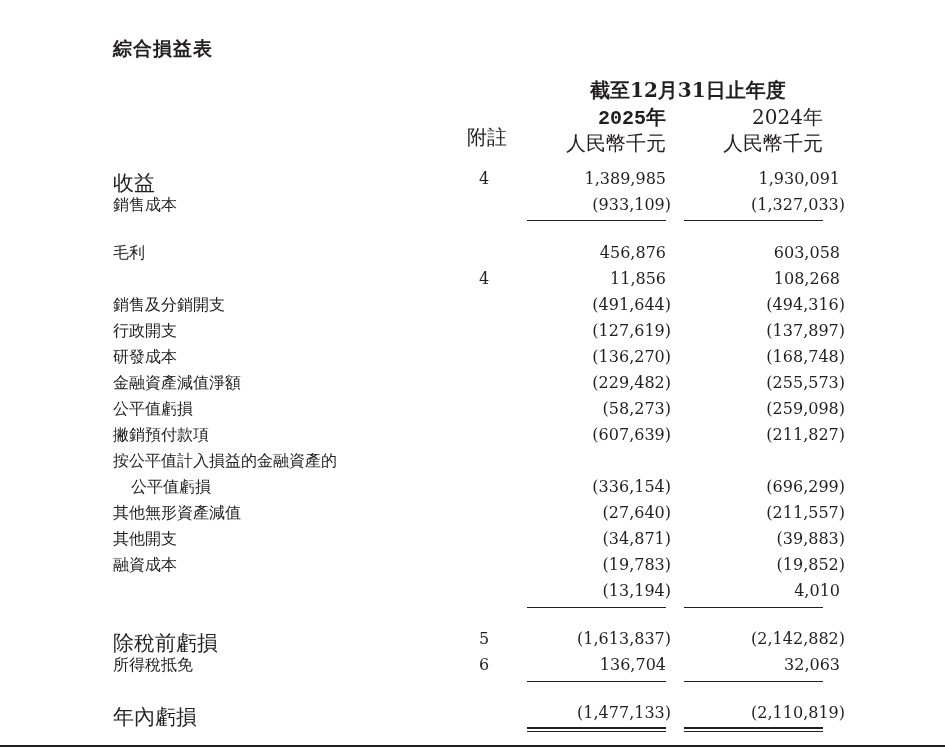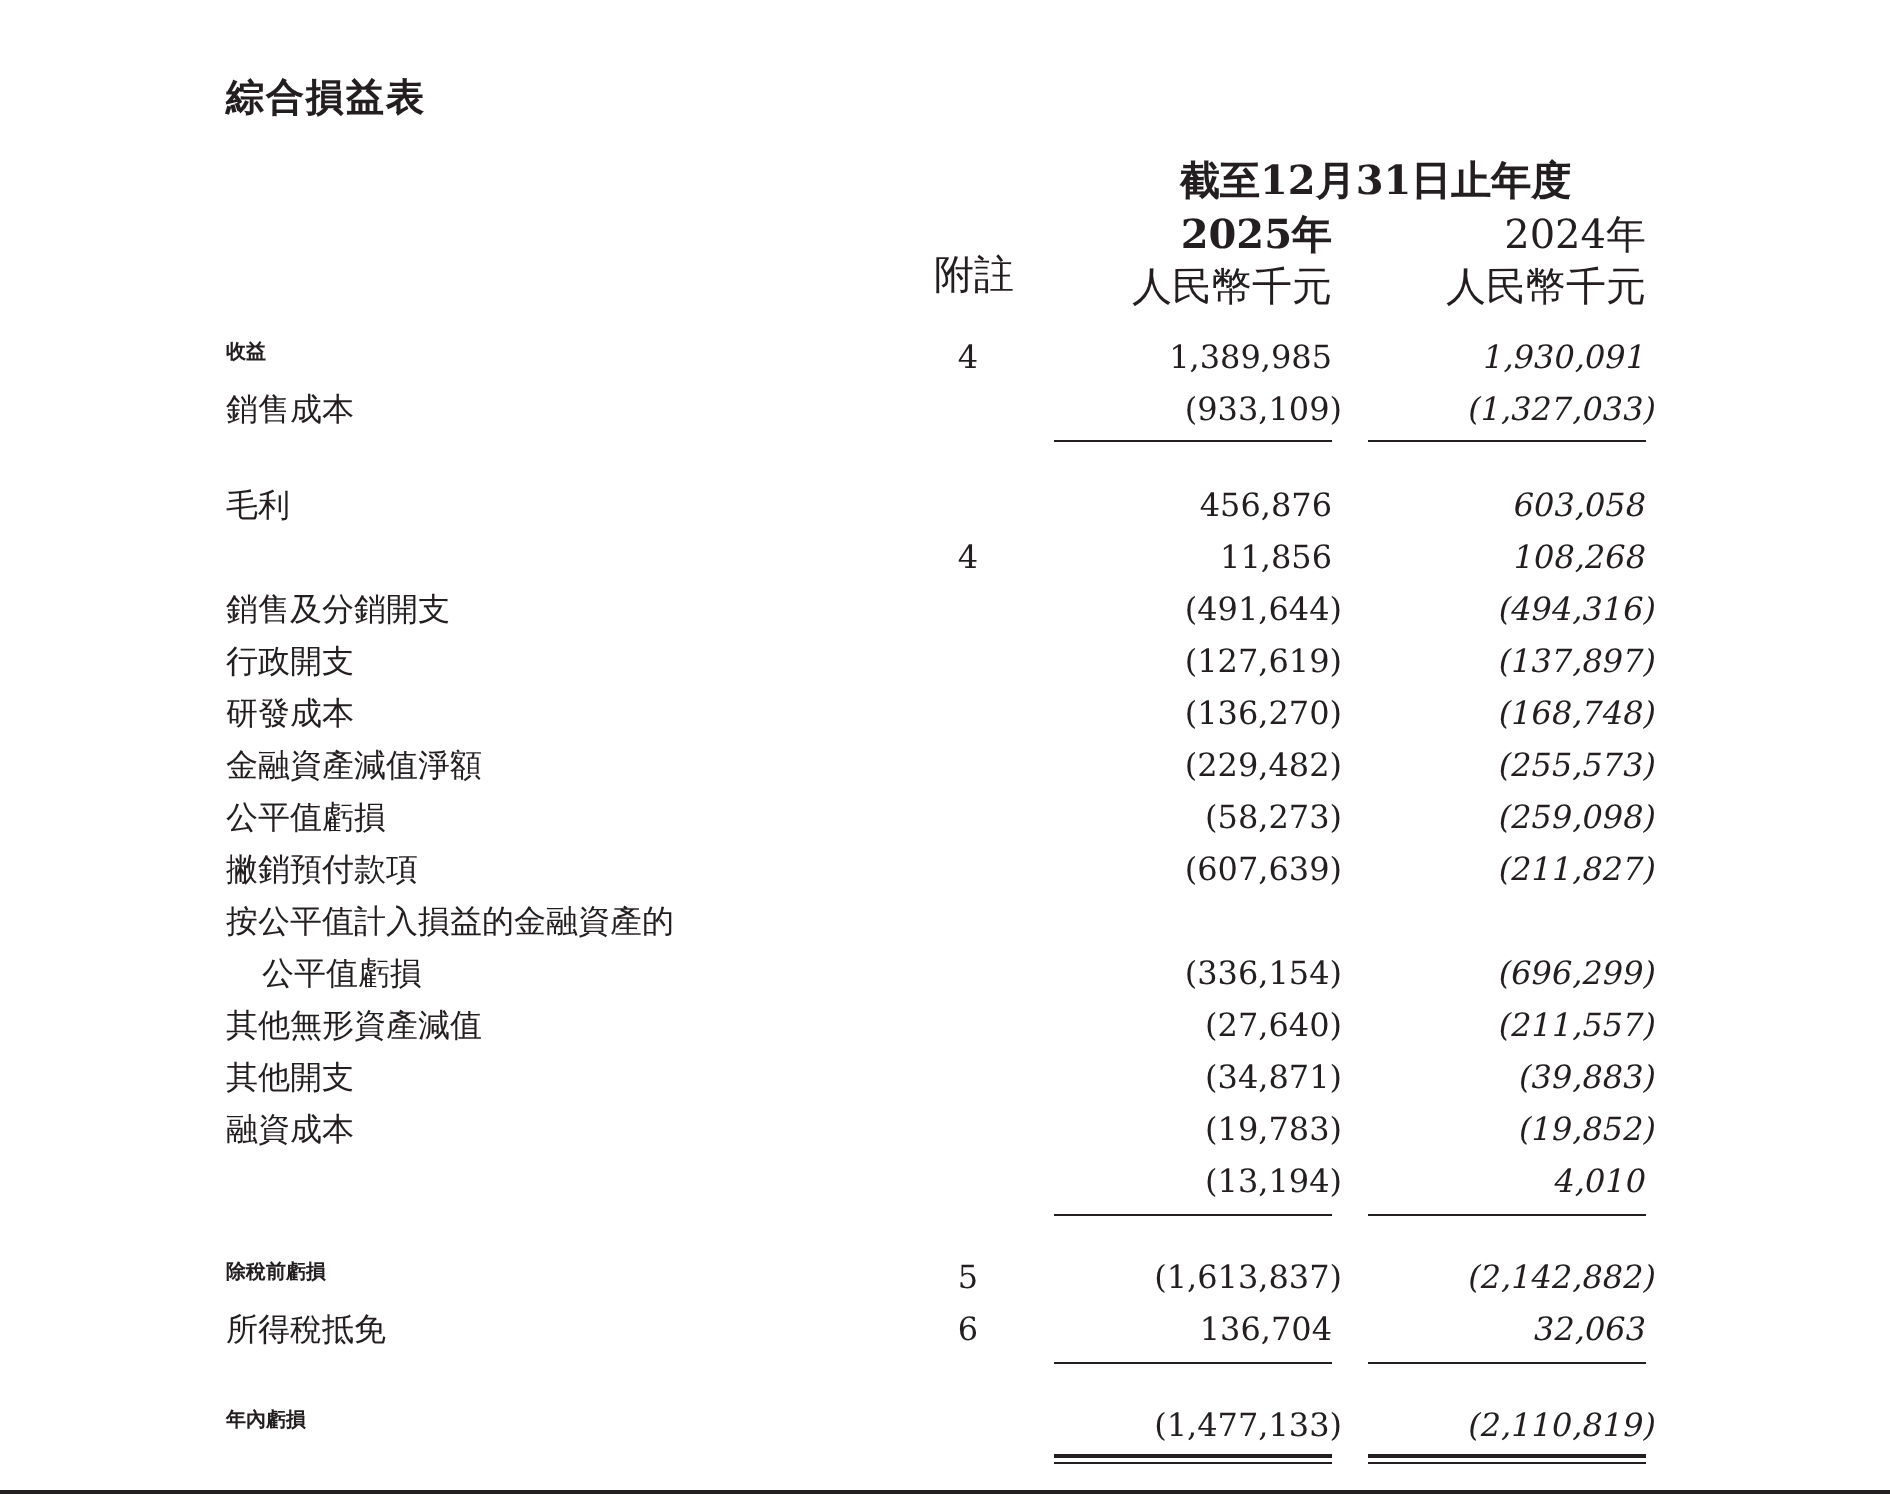--- a/index.html
+++ b/index.html
@@ -9,32 +9,32 @@
       color: #231f20;
     }
     .title {
       position: absolute; left: 113px; top: 36px;
       font-family: "DejaVu Sans", "Liberation Sans", sans-serif;
       font-size: 19px; font-weight: bold; letter-spacing: 1px;
     }
     .hdr { position: absolute; font-size: 20px; white-space: nowrap; }
     .hdr.period { left: 590px; top: 77px; font-weight: bold; }
     .hdr.note { left: 467px; top: 104px; margin-top: 20px; }
-    .hdr.y25 { right: 279px; top: 104px; font-weight: bold; text-align: center; }
+    .hdr.y25 { right: 279px; top: 104px; font-weight: bold; text-align: center; font-family: Liberation Mono, monospace; }
     .hdr.y24 { right: 122px; top: 104px; text-align: right; }
     .hdr.u25 { right: 279px; top: 130px; text-align: right; }
     .hdr.u24 { right: 122px; top: 130px; text-align: right; }
 
     .row { position: absolute; left: 0; width: 945px; height: 26px; font-size: 16px; }
     .row .label { position: absolute; left: 113px; top: 0; white-space: nowrap; }
     .row .label.indent { left: 131px; }
-    .row .label.bold { font-weight: bold; font-family: "DejaVu Sans", "Liberation Sans", sans-serif; font-size: 10px; }
+    .row .label.bold { font-weight: normal; font-family: "DejaVu Sans", "Liberation Sans", sans-serif; font-size: 21px; }
     .row .note { position: absolute; left: 478px; top: 0; width: 12px; text-align: center; }
     .row .v25 { position: absolute; right: 274px; top: 0; font-weight: normal; text-align: right; white-space: nowrap; }
-    .row .v24 { position: absolute; right: 117px; top: 0; text-align: left; white-space: nowrap; font-style: italic; }
+    .row .v24 { position: absolute; right: 100px; top: 0; text-align: left; white-space: nowrap; }
     .row .v25.pos, .row .v24.pos { padding-right: 5px; }
 
     .line { position: absolute; height: 1px; background: #231f20; }
     .line.c25 { left: 527px; width: 139px; }
     .line.c24 { left: 684px; width: 139px; }
     .dbl { position: absolute; height: 4px; border-top: 2px solid #231f20; border-bottom: 1px solid #231f20; box-sizing: border-box; }
     .dbl.c25 { left: 527px; width: 139px; height: 5px; }
     .dbl.c24 { left: 684px; width: 139px; height: 5px; }
     .page-border { position: absolute; left: 0; top: 745px; width: 945px; height: 2px; background: #231f20; }
   </style>

